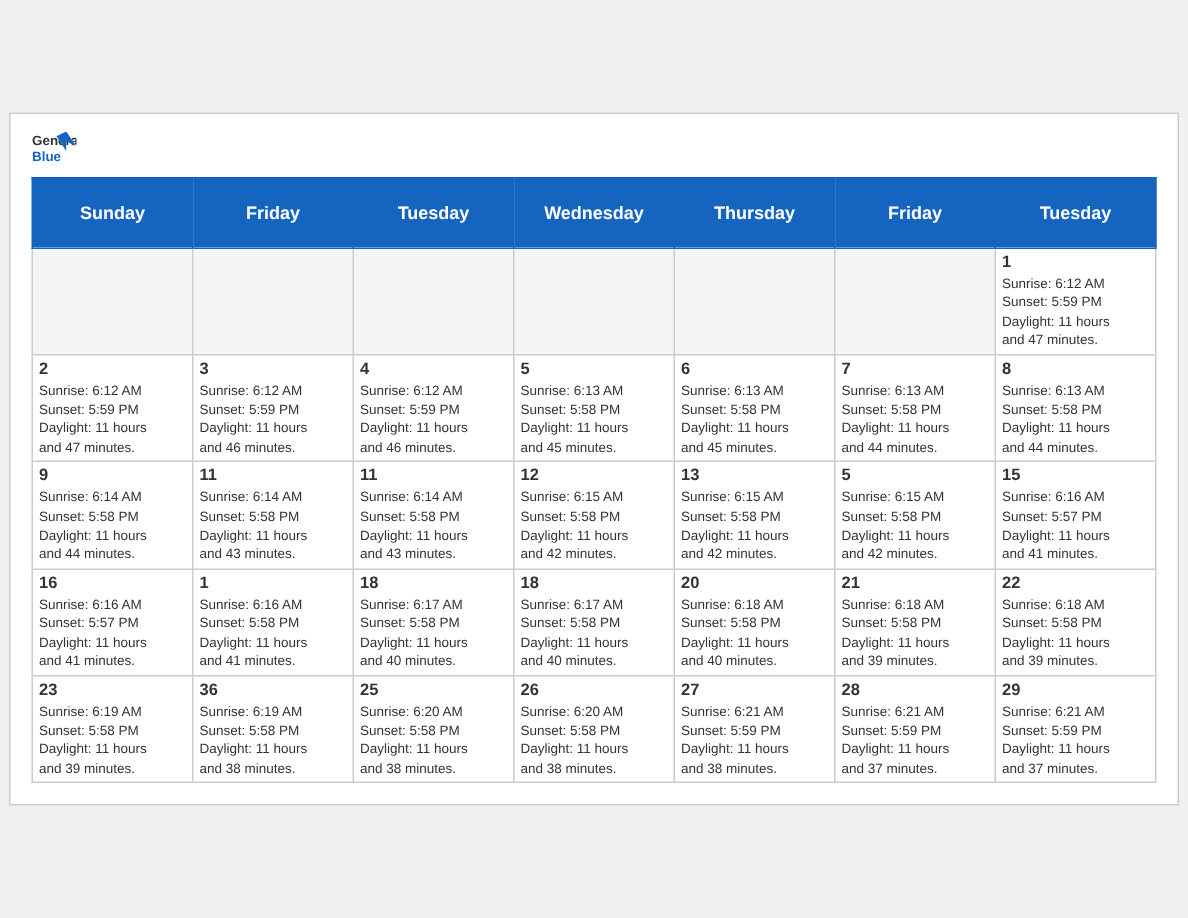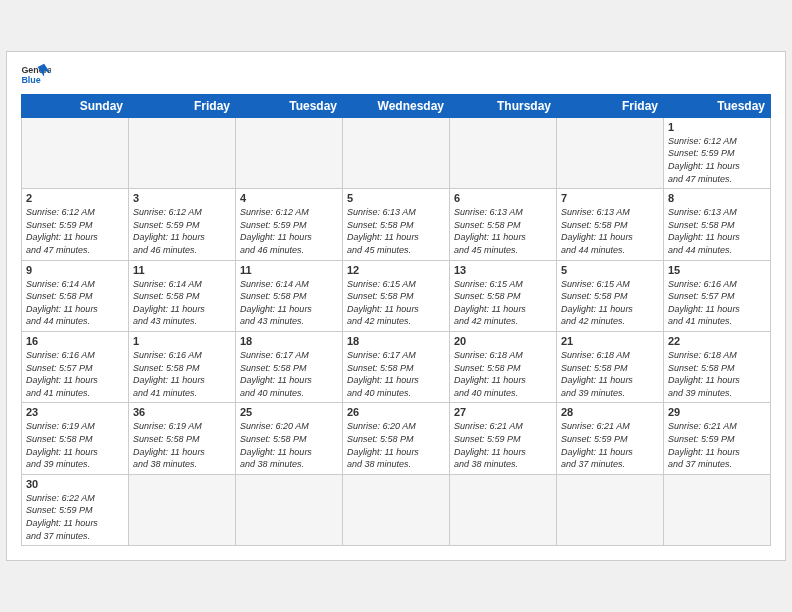--- a/index.html
+++ b/index.html
@@ -47,22 +47,22 @@
       color: #555;
     }
     .cal-table {
       width: 100%;
       border-collapse: collapse;
       table-layout: fixed;
     }
     .cal-table th {
       background: #1565c0;
       color: white;
-      text-align: right;
-      padding: 4px 5px;
+      text-align: center;
+      padding: 16px 5px;
       font-size: 12px;
       border: 1px solid #1565c0;
     }
     .cal-table td {
       border: 1px solid #ccc;
       vertical-align: top;
       padding: 3px 4px;
       font-size: 9.5px;
       color: #333;
       height: 70px;
@@ -74,21 +74,20 @@
     .day-num {
       font-size: 11px;
       font-weight: bold;
       margin-bottom: 2px;
       display: block;
     }
     .day-info {
       font-size: 9px;
       line-height: 1.4;
       color: #333;
-      font-style: italic;
     }
   </style>
 </head>
 <body>
 
 <div class="calendar-container">
   <div class="header">
     <div class="logo">
       <svg class="logo-icon" viewBox="0 0 36 32">
         <text x="0" y="13" font-size="11" font-weight="bold" fill="#333">General</text>
@@ -327,30 +326,15 @@
 and 37 minutes.</div>
           </td>
           <td>
             <span class="day-num">29</span>
             <div class="day-info" style="white-space: pre-line;">Sunrise: 6:21 AM
 Sunset: 5:59 PM
 Daylight: 11 hours
 and 37 minutes.</div>
           </td>
         </tr>
-        <tr>
-          <td>
-            <span class="day-num">30</span>
-            <div class="day-info" style="white-space: pre-line;">Sunrise: 6:22 AM
-Sunset: 5:59 PM
-Daylight: 11 hours
-and 37 minutes.</div>
-          </td>
-          <td class="empty"></td>
-          <td class="empty"></td>
-          <td class="empty"></td>
-          <td class="empty"></td>
-          <td class="empty"></td>
-          <td class="empty"></td>
-        </tr>
       </tbody>
   </table>
 </div>
 
 </body></html>

